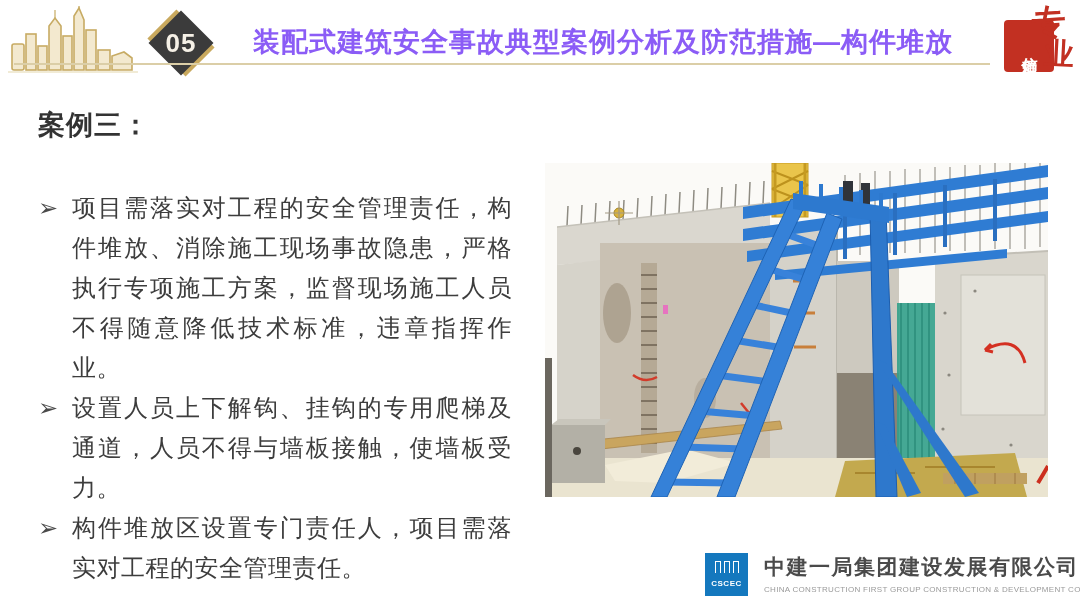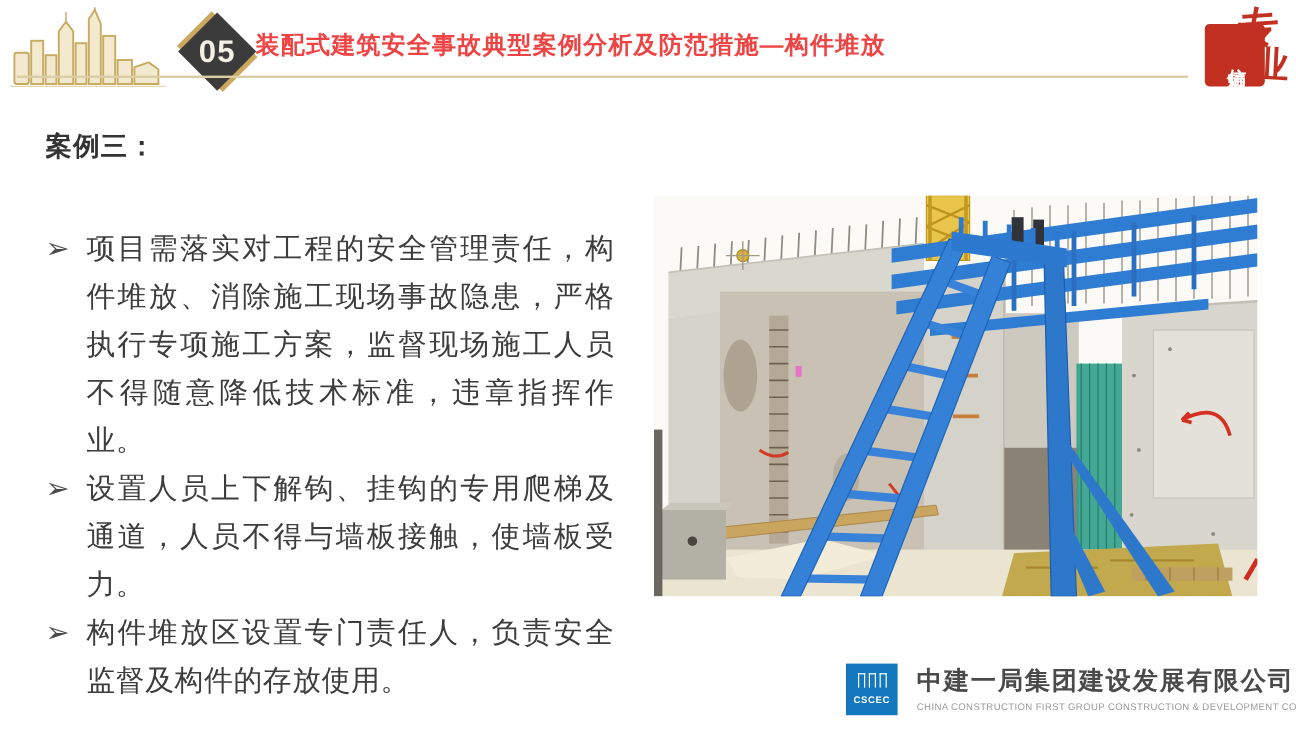--- a/index.html
+++ b/index.html
@@ -21,22 +21,23 @@
     position:absolute; left:8px; top:8px; width:46px; height:46px;
     background:#3b3b3b; transform:rotate(45deg);
   }
   .badge .num {
     position:absolute; left:0; top:0; width:62px; height:62px;
     display:flex; align-items:center; justify-content:center;
     color:#f5f0e6; font-size:26px; font-weight:bold; letter-spacing:1px;
   }
   .title {
     position:absolute; left:213px; top:24px; width:780px;
-    font-size:20px; font-weight:bold; color:#ef4444; letter-spacing:1px;
+    font-size:27px; font-weight:bold; color:#8b5cf6; letter-spacing:1px;
     white-space:nowrap;
+    text-align:center;
   }
   .header-rule {
     position:absolute; left:14px; top:63px; width:976px; height:2px;
     background:#dbcea7;
   }
   .seal { position:absolute; right:8px; top:4px; width:70px; height:78px; }
   .seal .stamp {
     position:absolute; left:2px; top:16px; width:50px; height:52px;
     background:#c23022; border-radius:4px;
     display:flex; align-items:center; justify-content:center;
@@ -50,21 +51,21 @@
     font-weight:bold; transform:rotate(-4deg);
   }
   .seal .big2 {
     position:absolute; right:-2px; top:30px; color:#c23022; font-size:30px;
     font-weight:bold; transform:rotate(3deg);
   }
 
   
   .case-label {
     position:absolute; left:38px; top:107px;
-    font-size:22px; font-weight:bold; color:#333333; letter-spacing:1px;
+    font-size:27px; font-weight:bold; color:#333333; letter-spacing:1px;
   }
   .section-title {
     position:absolute; left:38px; top:152px;
     font-size:23px; font-weight:bold; color:#333333; letter-spacing:1px;
   }
   .bullets {
     position:absolute; left:38px; top:188px; width:474px; list-style:none;
   }
   .bullets li {
     display:flex; font-size:24px; line-height:40px; color:#3d3d3d;
@@ -146,21 +147,21 @@
     <li>
       <span class="marker">➢</span>
       <span class="btxt">项目需落实对工程的安全管理责任，构件堆放、消除施工现场事故隐患，严格执行专项施工方案，监督现场施工人员不得随意降低技术标准，违章指挥作业。</span>
     </li>
     <li>
       <span class="marker">➢</span>
       <span class="btxt">设置人员上下解钩、挂钩的专用爬梯及通道，人员不得与墙板接触，使墙板受力。</span>
     </li>
     <li>
       <span class="marker">➢</span>
-      <span class="btxt">构件堆放区设置专门责任人，负责安全监督及构件的存放使用。</span>
+      <span class="btxt">构件堆放区设置专门责任人，项目需落实对工程的安全管理责任。</span>
     </li>
   </ul>
 
   <div class="photo">
     <svg width="503" height="334" viewBox="0 0 503 334">
 
       <rect x="0" y="0" width="503" height="334" fill="#fbfaf7"></rect>
 
       <g>
         <rect x="227" y="0" width="36" height="54" fill="#eac54b" stroke="#c59a22" stroke-width="1"></rect>

